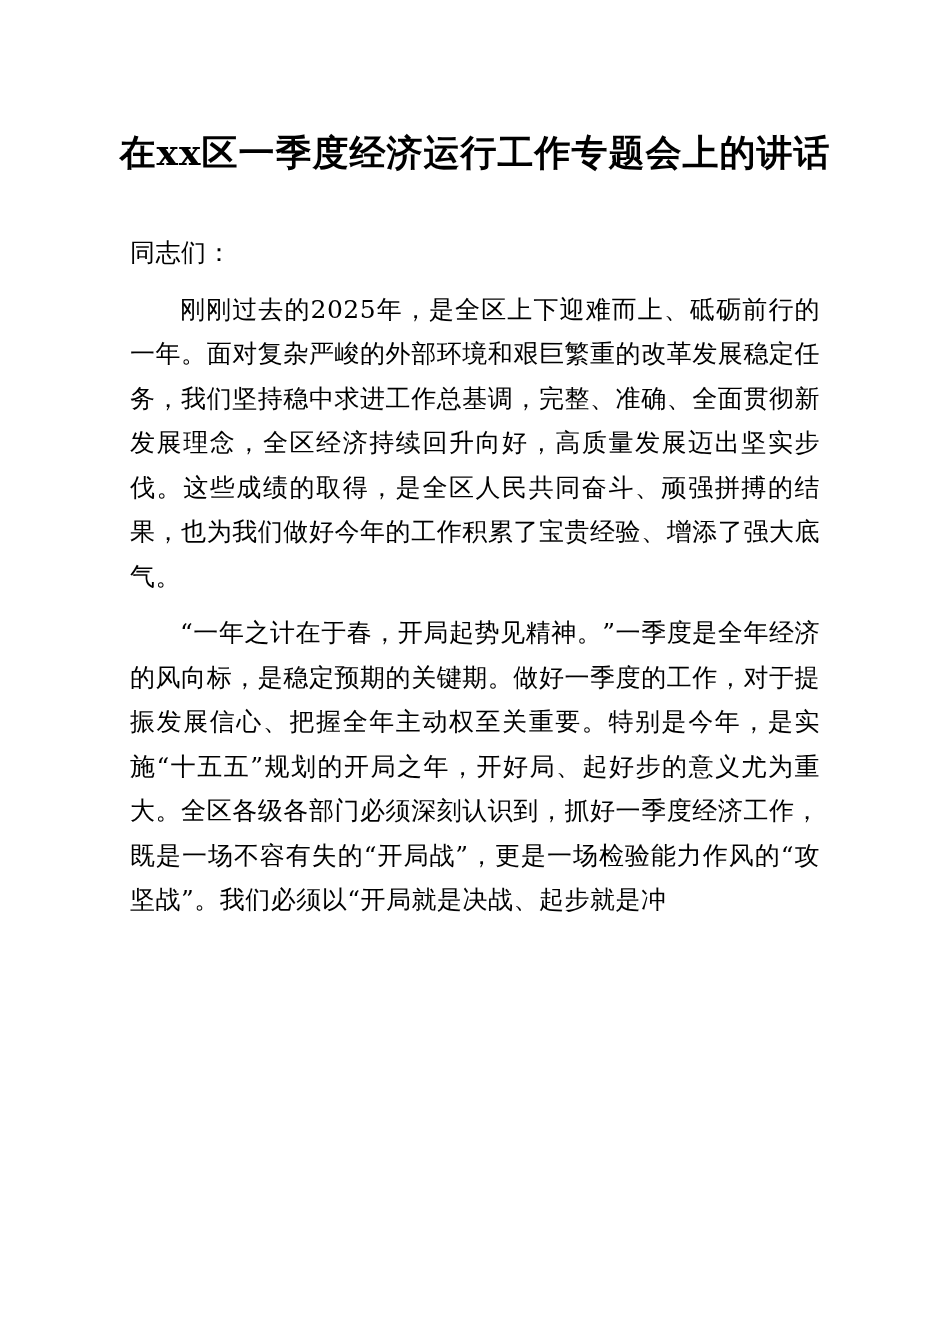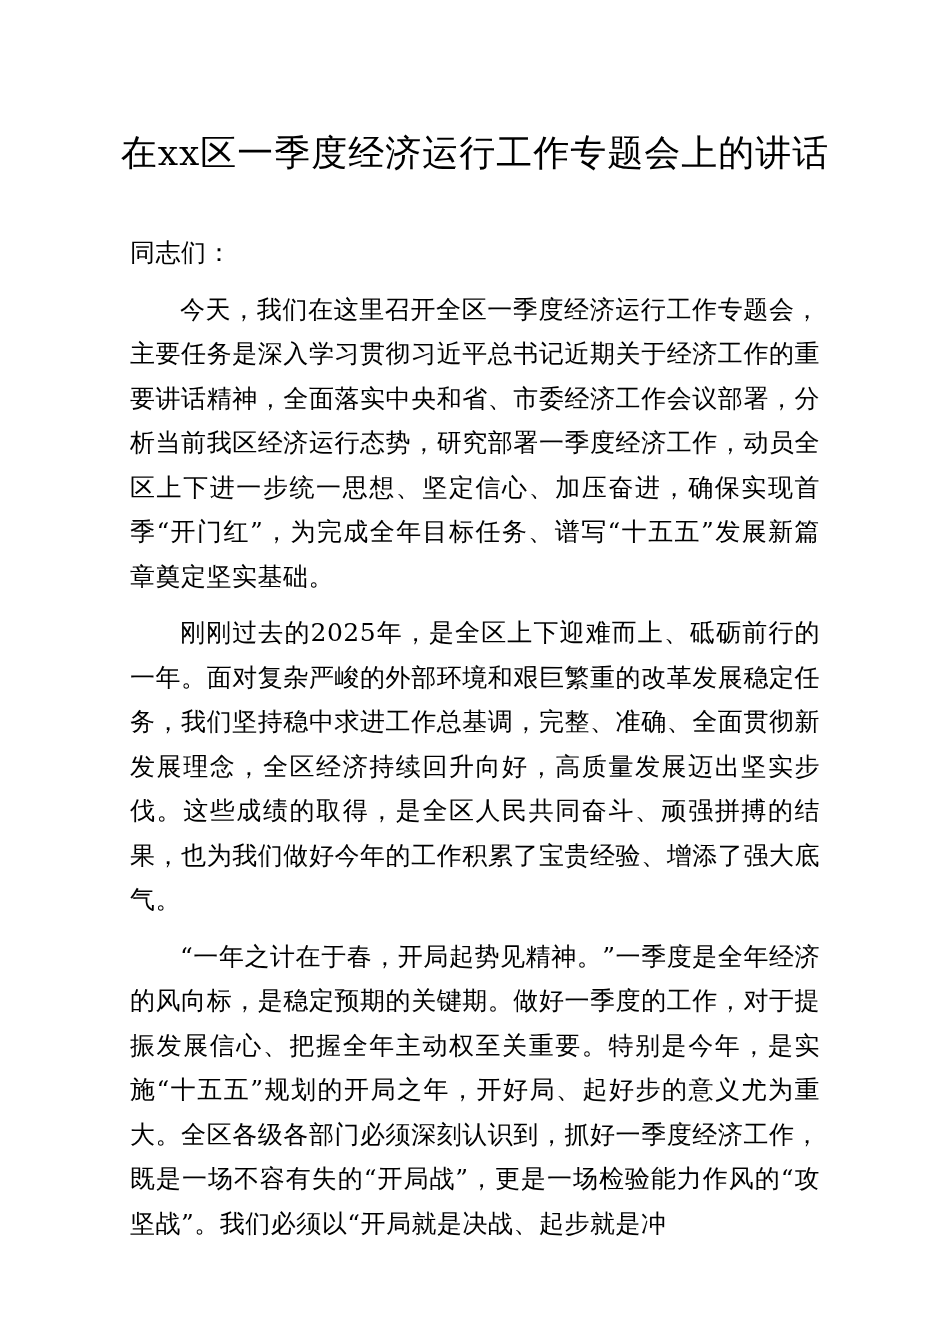--- a/index.html
+++ b/index.html
@@ -18,21 +18,21 @@
     box-sizing: border-box;
     width: 950px;
     height: 1344px;
     padding: 130px 118px 0 118px;
     background: #ffffff;
     overflow: hidden;
   }
   .title {
     margin: 0 0 56px 0;
     font-size: 36px;
-    font-weight: normal;
+    font-weight: bold;
     line-height: 1.25;
     text-align: center;
     letter-spacing: 1px;
     color: #000000;
   }
   .body-text p {
     margin: 12px;
     font-size: 25px;
     font-weight: normal;
     line-height: 44.5px;
@@ -49,19 +49,18 @@
 </style>
 </head>
 <body>
 
 <div class="page">
   <h1 class="title">在xx区一季度经济运行工作专题会上的讲话</h1>
 
   <div class="body-text">
     <p class="salutation">同志们：</p>
 
-    <p class="para">今天，我们在这里召开全区一季度经济运行工作专题会，主要任务是深入学习贯彻习近平总书记近期关于经济工作的重要讲话精神，全面落实中央和省、市委经济工作会议部署，分析当前我区经济运行态势，研究部署一季度经济工作，动员全区上下进一步统一思想、坚定信心、加压奋进，确保实现首季“开门红”，为完成全年目标任务、谱写“十五五”发展新篇章奠定坚实基础。</p>
 
     <p class="para">刚刚过去的2025年，是全区上下迎难而上、砥砺前行的一年。面对复杂严峻的外部环境和艰巨繁重的改革发展稳定任务，我们坚持稳中求进工作总基调，完整、准确、全面贯彻新发展理念，全区经济持续回升向好，高质量发展迈出坚实步伐。这些成绩的取得，是全区人民共同奋斗、顽强拼搏的结果，也为我们做好今年的工作积累了宝贵经验、增添了强大底气。</p>
 
     <p class="para">“一年之计在于春，开局起势见精神。”一季度是全年经济的风向标，是稳定预期的关键期。做好一季度的工作，对于提振发展信心、把握全年主动权至关重要。特别是今年，是实施“十五五”规划的开局之年，开好局、起好步的意义尤为重大。全区各级各部门必须深刻认识到，抓好一季度经济工作，既是一场不容有失的“开局战”，更是一场检验能力作风的“攻坚战”。我们必须以“开局就是决战、起步就是冲</p>
   </div>
 </div>
 
 </body></html>

